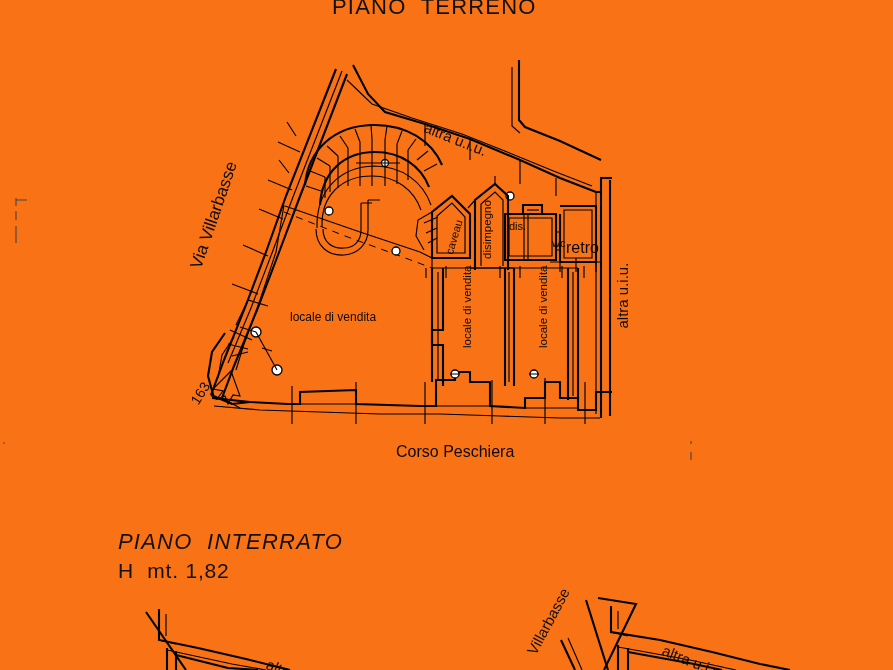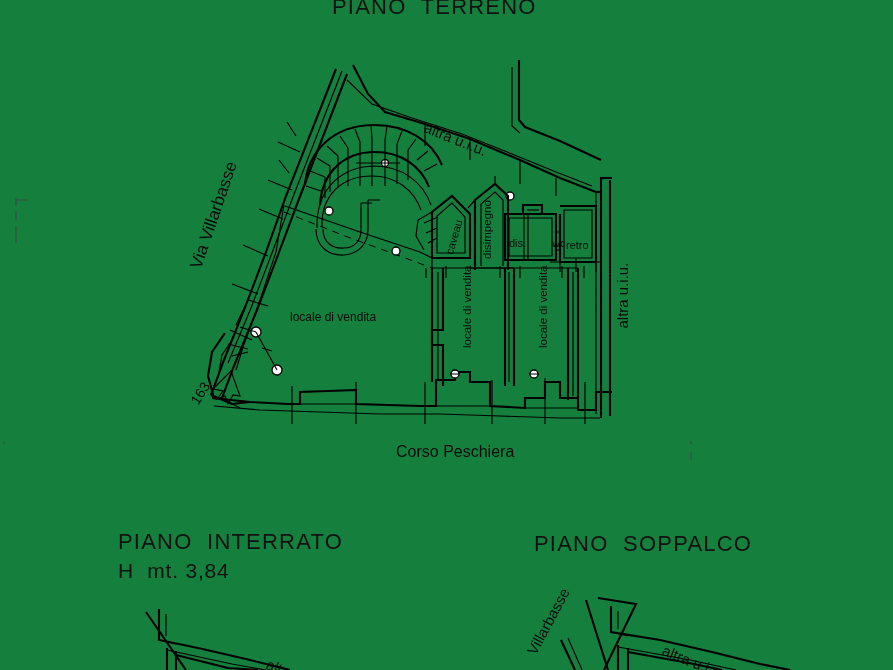--- a/index.html
+++ b/index.html
@@ -12,21 +12,21 @@
     height: 670px;
     position: relative;
     overflow: hidden;
     font-family: "Liberation Sans", sans-serif;
     color: #000000;
   }
 
   #sheet {
     position: absolute;
     inset: 0;
-    background: #15803d;
+    background: #f97316;
     padding-left: 42px;
   }
 
   
   .plan-title {
     position: absolute;
     white-space: pre;
     font-family: "Liberation Sans", sans-serif;
     color: #111111;
     letter-spacing: 0.5px;
@@ -35,21 +35,21 @@
     font-size: 22px;
     letter-spacing: 1.2px;
   }
   .title-sub {
     font-size: 21px;
     letter-spacing: 0.8px;
   }
 
   #title-terreno        { left: 332px; top: -6px; }
   #title-terreno-h      { left: 332px; top: 22px; }
-  #title-interrato      { left: 118px; top: 529px; }
+  #title-interrato      { left: 118px; top: 529px; font-style: italic; }
   #title-interrato-h    { left: 118px; top: 559px; }
   #title-soppalco       { left: 534px; top: 531px; }
   #title-soppalco-h     { left: 534px; top: 561px; }
 
   
   .lbl {
     position: absolute;
     white-space: nowrap;
     font-family: "Liberation Sans", sans-serif;
     color: #0a0a0a;
@@ -83,30 +83,30 @@
     left: 449px; top: 248px;
     font-size: 11px;
     transform: rotate(-74deg);
   }
   #lbl-disimpegno {
     left: 487px; top: 253px;
     font-size: 11.5px;
     transform: rotate(-90deg);
   }
   #lbl-dis {
-    left: 509px; top: 237px;
+    left: 509px; top: 220px;
     font-size: 11px;
   }
   #lbl-wc {
     left: 552px; top: 237px;
     font-size: 11px;
   }
   #lbl-retro {
     left: 566px; top: 239px;
-    font-size: 11px;
+    font-size: 16px;
   }
   #lbl-vendita-main {
     left: 290px; top: 310px;
     font-size: 12px;
   }
   #lbl-vendita-mid {
     left: 467px; top: 342px;
     font-size: 11.5px;
     transform: rotate(-90deg);
   }
@@ -146,23 +146,22 @@
   .pt      { fill: #fff; stroke: #000; stroke-width: 1.3; }
 </style>
 </head>
 <body>
 
 <div id="sheet">
 
   <div class="plan-title title-main" id="title-terreno">PIANO  TERRENO</div>
 
   <div class="plan-title title-main" id="title-interrato">PIANO  INTERRATO</div>
-  <div class="plan-title title-sub" id="title-interrato-h">H  mt. 3,84</div>
-
-  <div class="plan-title title-main" id="title-soppalco">PIANO  SOPPALCO</div>
+  <div class="plan-title title-sub" id="title-interrato-h">H  mt. 1,82</div>
+
 
   <svg width="893" height="670">
 
     <g>
       <path class="dotmark" d="M16,198 L16,206 M16,211 L16,220 M16,226 L16,243 M16,200 L27,200"></path>
       <path class="dotmark" d="M3,443 L5,443"></path>
       <path class="dotmark" d="M691,452 L691,460"></path>
       <path class="dotmark" d="M691,441 L691,444"></path>
     </g>
 

